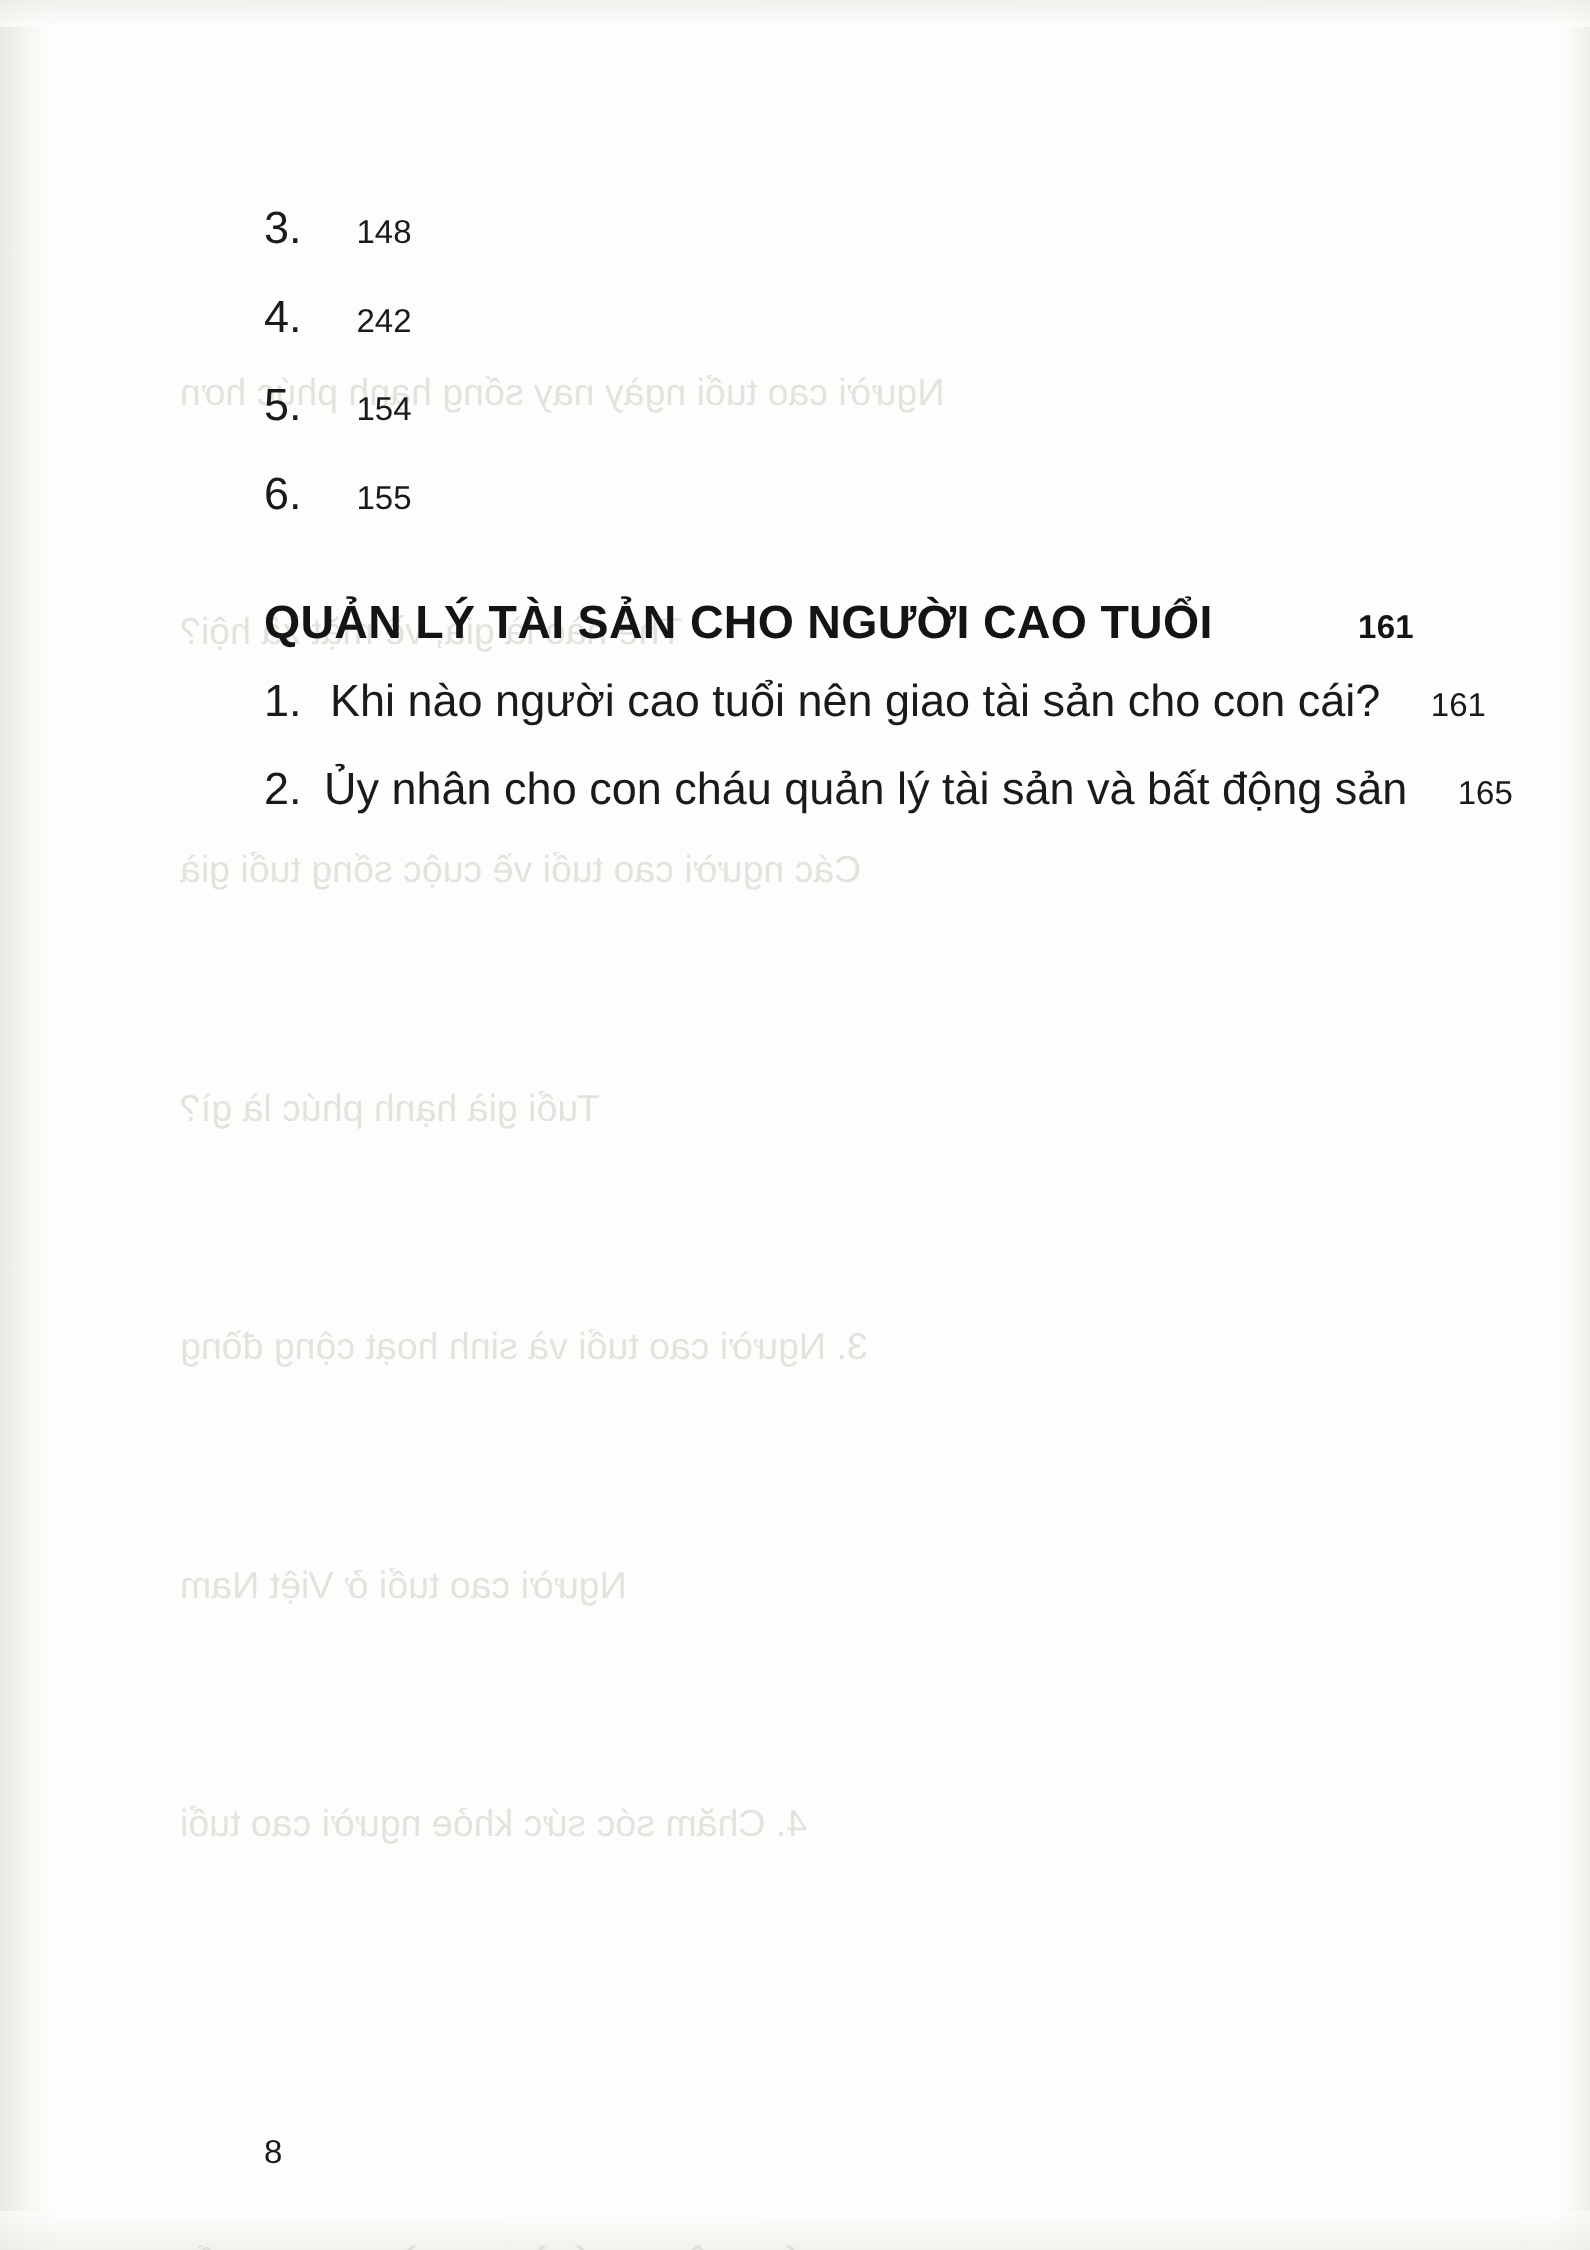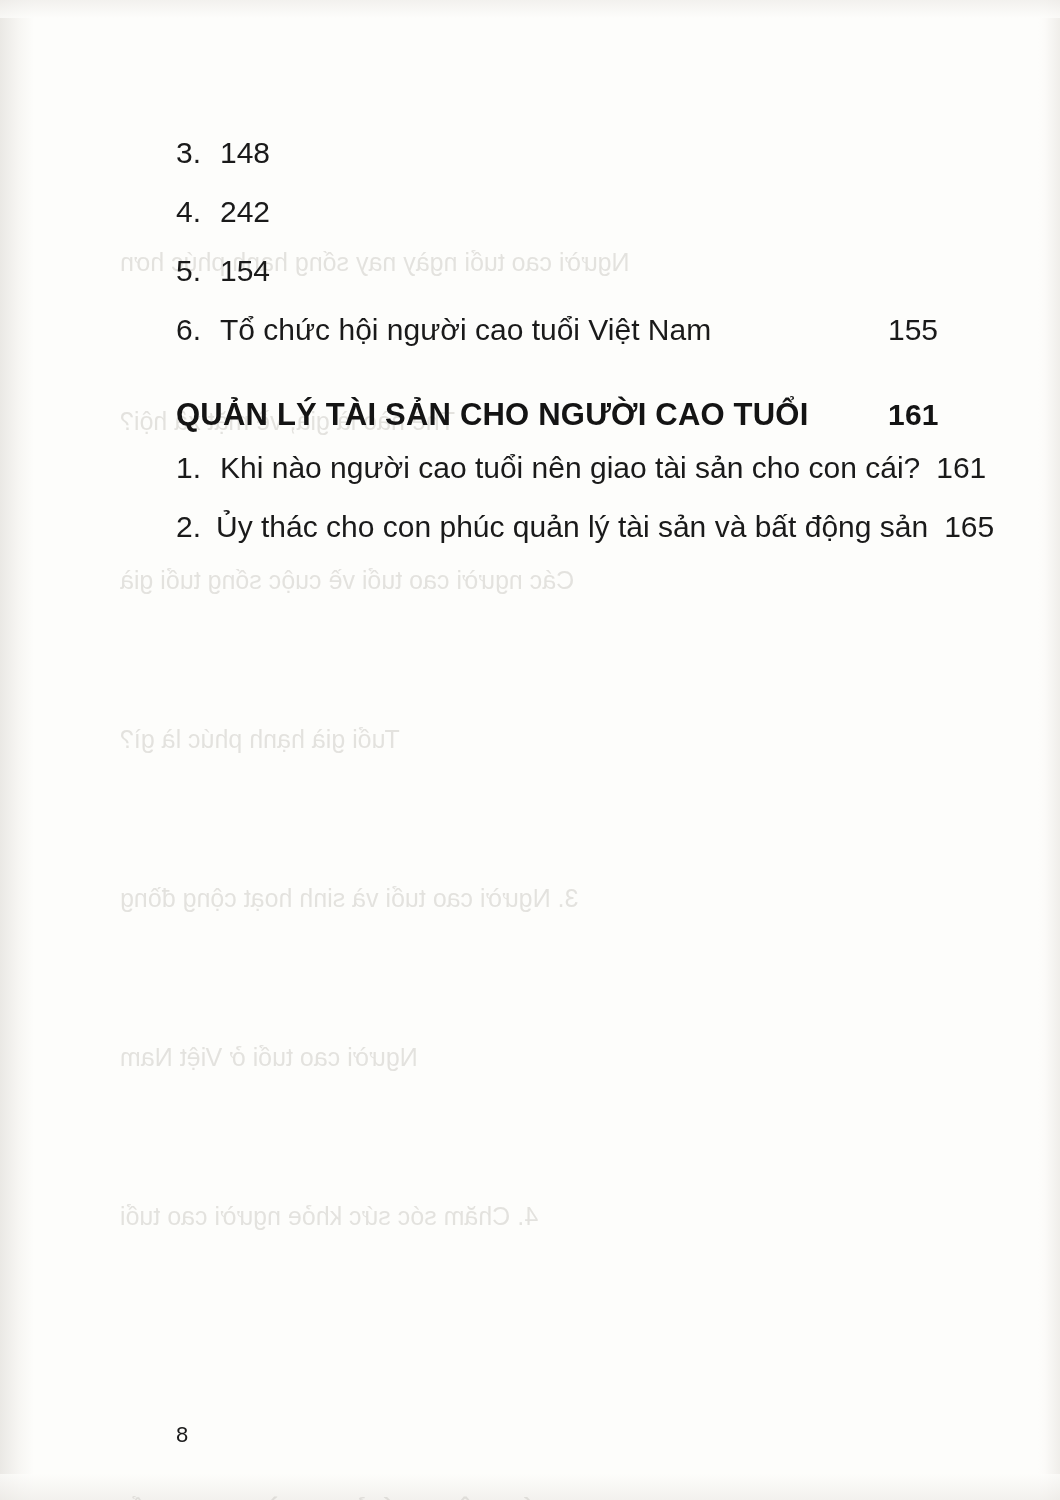--- a/index.html
+++ b/index.html
@@ -95,22 +95,22 @@
     font-size: 30px;
   }
   .toc-title {
     flex: 1 1 auto;
     padding-right: 16px;
     white-space: nowrap;
   }
   .toc-page {
     flex: 0 0 auto;
     width: 72px;
-    text-align: left;
-    font-size: 30px;
+    text-align: center;
+    font-size: 22px;
   }
 
   .section-head {
     display: flex;
     align-items: baseline;
     font-weight: bold;
     font-size: 31px;
     letter-spacing: .2px;
     margin-top: 52px;
     margin-bottom: 20px;
@@ -181,36 +181,35 @@
     <span class="toc-page">242</span>
   </div>
 
   <div class="toc-row">
     <span class="toc-num">5.</span>
     <span class="toc-page">154</span>
   </div>
 
   <div class="toc-row">
     <span class="toc-num">6.</span>
-    <span class="toc-title">Tổ chức hội người cao tuổi Việt Nam</span>
     <span class="toc-page">155</span>
   </div>
 
   <div class="section-head">
     <span class="toc-title">QUẢN LÝ TÀI SẢN CHO NGƯỜI CAO TUỔI</span>
     <span class="toc-page">161</span>
   </div>
 
   <div class="toc-row">
     <span class="toc-num">1.</span>
     <span class="toc-title">Khi nào người cao tuổi nên giao tài sản cho con cái?</span>
     <span class="toc-page">161</span>
   </div>
 
   <div class="toc-row">
     <span class="toc-num tight-num">2.</span>
-    <span class="toc-title">Ủy thác cho con phúc quản lý tài sản và bất động sản</span>
+    <span class="toc-title">Ủy nhân cho con cháu quản lý tài sản và bất động sản</span>
     <span class="toc-page">165</span>
   </div>
 
 </div>
 
 <div class="folio">8</div>
 
 </body></html>

